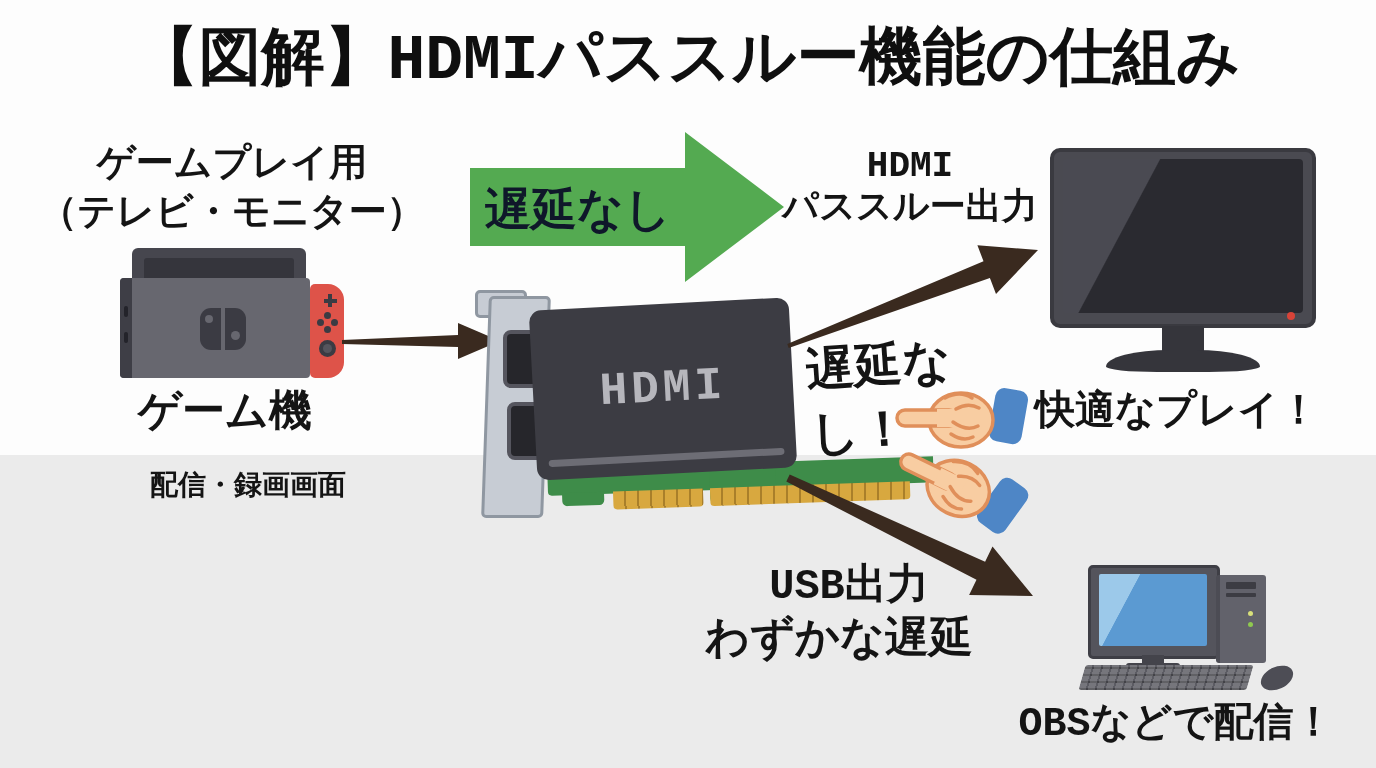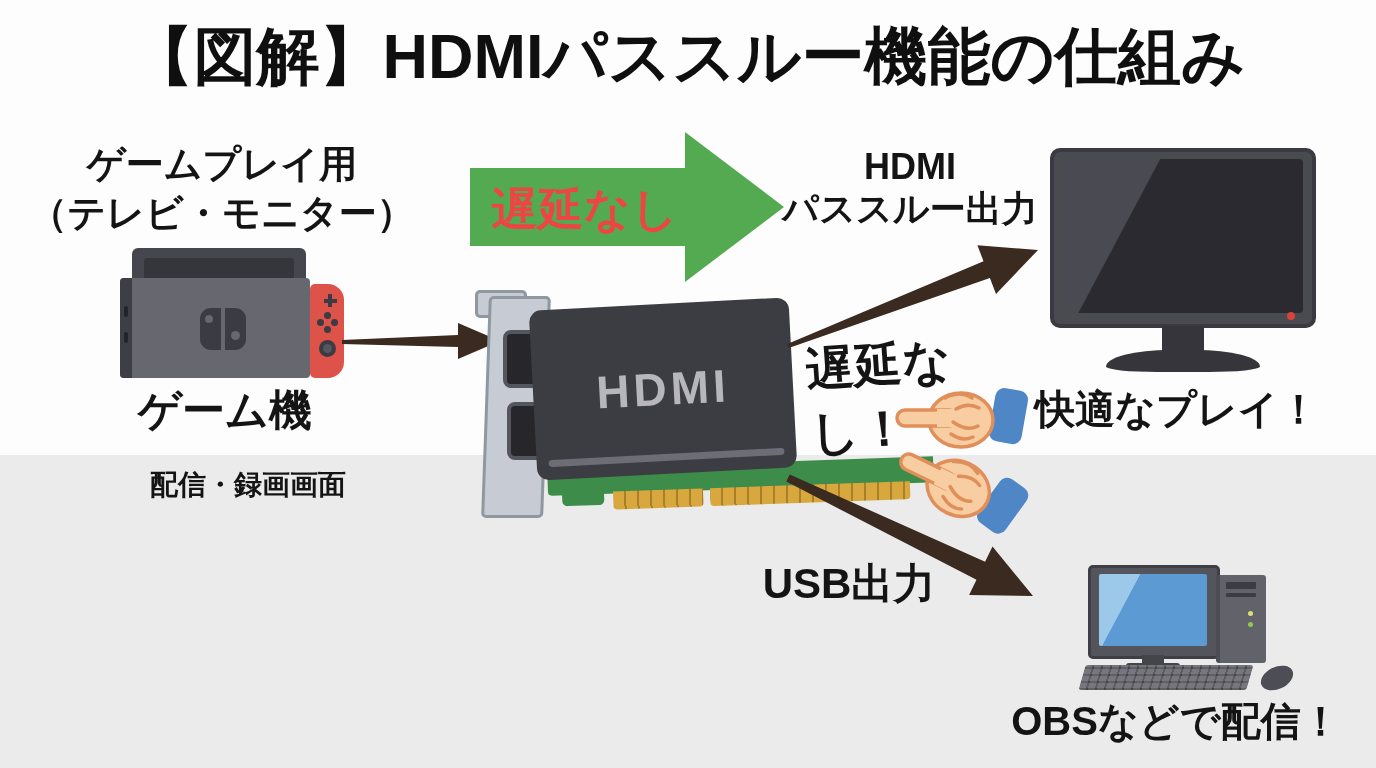--- a/index.html
+++ b/index.html
@@ -1,29 +1,29 @@
 <!DOCTYPE html>
 <html><head>
 <meta charset="utf-8">
 <style>
   html,body{margin:0;padding:0;}
   #canvas{
     position:relative;width:1376px;height:768px;overflow:hidden;
     background:#fdfdfd;color:#141414;
-    font-family:Liberation Sans, sans-serif;
+    font-family:Liberation Mono, monospace;
     font-weight:800;
   }
   .abs{position:absolute;}
   .bg-bottom{left:0;top:455px;width:1376px;height:313px;background:#ebebeb;}
   .title{left:0;top:14px;width:1376px;text-align:center;font-size:63px;font-weight:900;letter-spacing:0px;color:#0f0f0f;}
   .label{font-weight:800;color:#141414;}
   .center{text-align:center;}
 
   
-  .src-label{left:16px;top:140px;width:412px;font-size:38px;line-height:1.3;}
+  .src-label{left:26px;top:140px;width:412px;font-size:38px;line-height:1.3;}
   .game-device-label{left:95px;top:382px;width:260px;font-size:43px;}
 
   
   .switch{left:118px;top:248px;width:235px;height:134px;}
   .sw-tablet{left:14px;top:0;width:174px;height:112px;background:#46464e;border-radius:6px;}
   .sw-screen{left:26px;top:10px;width:150px;height:94px;background:#35353c;border-radius:3px;}
   .sw-dock{left:2px;top:30px;width:190px;height:100px;background:#67676f;border-radius:4px;}
   .sw-strip{left:2px;top:30px;width:12px;height:100px;background:#3e3e46;border-radius:4px 0 0 4px;}
   .sw-slot{width:4px;height:11px;background:#23232a;border-radius:2px;}
   .sw-logo-l{left:82px;top:60px;width:21px;height:42px;background:#3b3b43;border-radius:11px 0 0 11px;}
@@ -32,21 +32,21 @@
   .sw-logo-dot-r{left:113px;top:83px;width:9px;height:9px;background:#67676f;border-radius:50%;}
   .joycon{left:192px;top:36px;width:34px;height:94px;background:#de5349;border-radius:5px 16px 16px 5px;}
   .jc-dot{width:7px;height:7px;background:#3b3b43;border-radius:50%;}
   .jc-plus-h{left:206px;top:51px;width:13px;height:4px;background:#3b3b43;}
   .jc-plus-v{left:210px;top:46px;width:4px;height:13px;background:#3b3b43;}
   .jc-stick{left:201px;top:92px;width:17px;height:17px;background:#3b3b43;border-radius:50%;}
   .jc-stick-in{left:205px;top:96px;width:9px;height:9px;background:#55555d;border-radius:50%;}
 
   
   .green-arrow-svg{left:470px;top:130px;width:316px;height:154px;}
-  .green-arrow-label{left:478px;top:179px;width:200px;font-size:46px;color:#ef4444;text-align:right;}
+  .green-arrow-label{left:478px;top:179px;width:200px;font-size:46px;color:#0f172a;text-align:center;}
 
   
   .pt-label{left:773px;top:146px;width:274px;font-size:36px;line-height:1.18;}
   .pt-delay{left:808px;top:330px;width:240px;font-size:48px;transform:rotate(-4deg);}
   .pt-result{left:1035px;top:382px;width:305px;font-size:40px;}
 
   
   .monitor{left:1050px;top:148px;width:268px;height:228px;}
   .mon-frame{left:0;top:0;width:258px;height:172px;background:#4a4a51;border:4px solid #3a3a40;border-radius:10px;}
   .mon-screen{left:13px;top:11px;width:240px;height:154px;border-radius:4px;
@@ -216,20 +216,21 @@
     <path d="M56 53 q12 8 22 3" stroke="#e08f5a" stroke-width="3.5" fill="none" stroke-linecap="round"></path>
   </svg>
 
   <div class="abs rec-section center label">配信・録画画面</div>
 
   <svg class="abs arrow3" viewBox="0 0 262 140">
     <polygon points="6.7,6.4 202.1,93.8 209.5,78.5 250,128 186.1,127.1 193.5,111.8 3.3,13.6" fill="#3a2a1f"></polygon>
   </svg>
 
   <div class="abs usb-label center label">USB出力</div>
+  <div class="abs usb-delay center label">わずかな遅延</div>
 
 
   <div class="abs pc">
     <div class="abs pcm-frame"></div>
     <div class="abs pcm-screen"></div>
     <div class="abs pcm-neck"></div>
     <div class="abs pcm-base"></div>
     <div class="abs pc-tower"></div>
     <div class="abs pc-slot1"></div>
     <div class="abs pc-slot2"></div>

